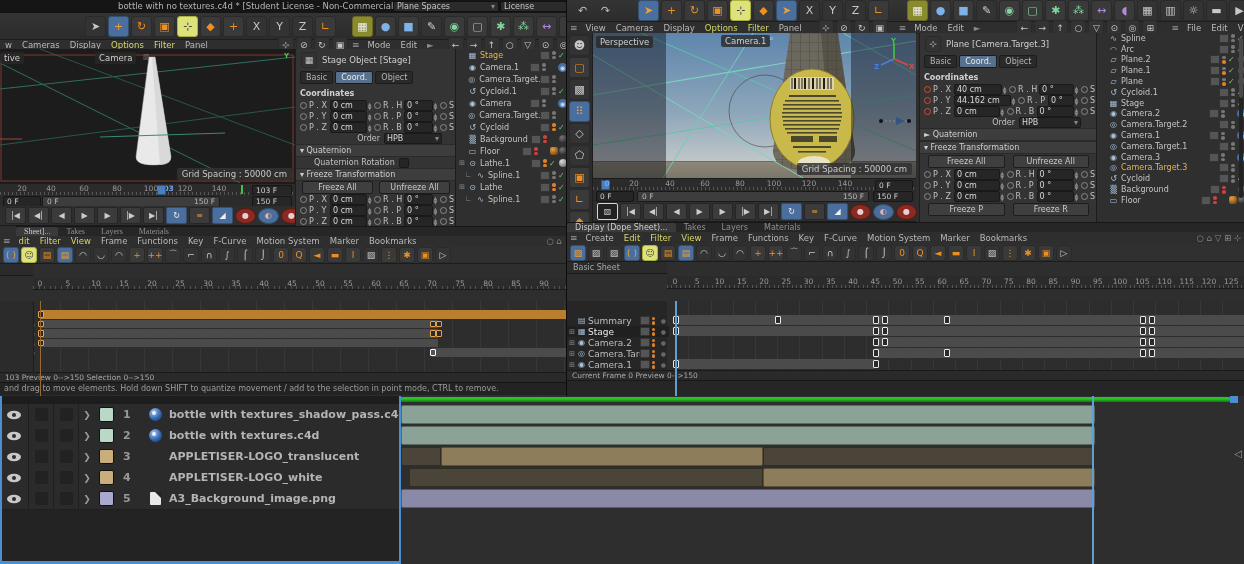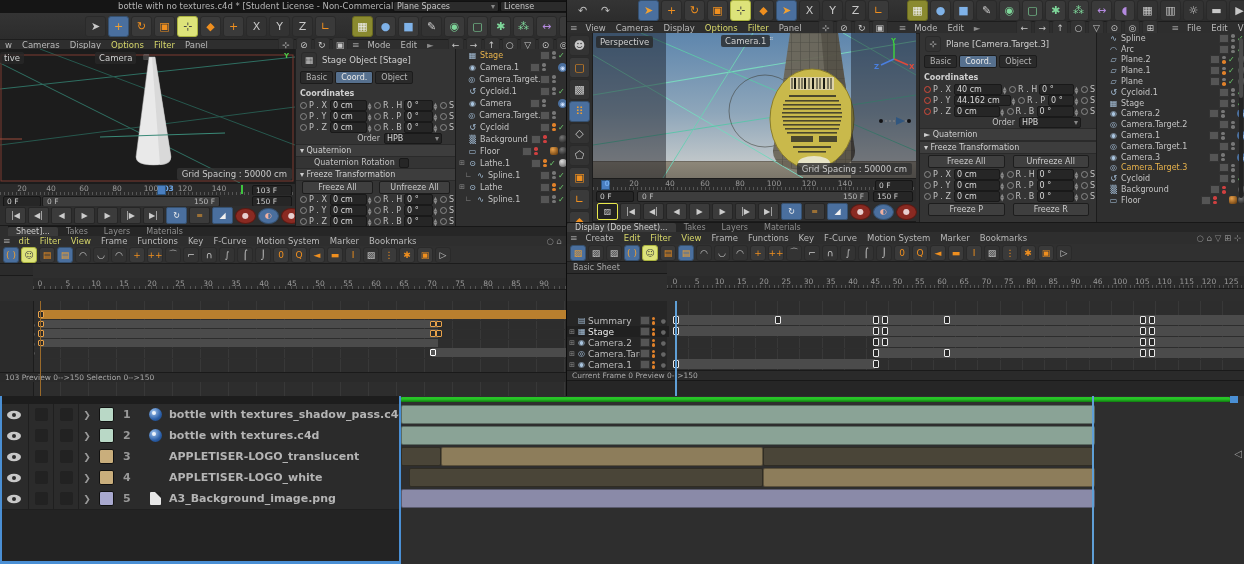--- a/index.html
+++ b/index.html
@@ -499,21 +499,21 @@
           <span class="om-name">Spline.1</span>
           <span class="om-pencil"></span>
           <span class="om-dots">
             <i style="background: rgb(119, 119, 119);"></i>
             <i style="background: rgb(119, 119, 119);"></i>
           </span>
           <span class="om-chk">✓</span>
         </div>
       </div>
 
-    <div class="abs dstabs" style="left:8px;top:226px;width:566px;height:10px;">
+    <div class="abs dstabs" style="left:16px;top:226px;width:566px;height:10px;font-family:Liberation Serif, serif;">
       <span class="dstab act">Sheet]...</span>
       <span style="display:flex;">
           <span class="dstab">Takes</span>
           <span class="dstab">Layers</span>
           <span class="dstab">Materials</span>
         </span>
     </div>
     <div class="abs menurow" style="left:0;top:236px;width:566px;height:10px;">
       <span class="hamb">≡</span>
       <span style="display:flex;">
@@ -635,20 +635,21 @@
           <span class="om-pencil"></span>
           <span class="om-dots">
             <i style="background: rgb(224, 129, 42);"></i>
             <i style="background: rgb(224, 129, 42);"></i>
           </span>
           <span style="color: rgb(102, 102, 102); font-size: 6px; margin-left: 2px;">●</span>
         </div>
         <div style="position: absolute; left: 0px; top: 0px; bottom: 0px; width: 33px; background: rgb(43, 43, 43); border-right: 1px solid rgb(28, 28, 28);"></div>
       </div>
     <div class="abs statusbar" style="left:0;top:372px;width:566px;height:10px;box-sizing:border-box;">103   Preview 0--&gt;150      Selection 0--&gt;150</div>
+    <div class="abs tipbar" style="left:0;top:382px;width:566px;height:13px;box-sizing:border-box;">and drag to move elements. Hold down SHIFT to quantize movement / add to the selection in point mode, CTRL to remove.</div>
   </div>
 
   <div class="win" id="rwin" style="left:566px;top:0;width:678px;height:396px;border-left:1px solid #0d0d0d;">
     <div class="abs toolbar" style="left:0;top:0;width:678px;height:22px;padding-left:4px;box-sizing:border-box;">
       <span style="display:flex;align-items:center;">
           <span class="ic flat">↶</span>
           <span class="ic flat">↷</span>
           <span class="gap" style="width: 20px;"></span>
           <span class="ic actb">➤</span>
           <span class="ic or">+</span>
@@ -1213,21 +1214,21 @@
         <span class="tick" style="left: 208.25px; top: 1px;">45</span>
         <span class="tick" style="left: 230.5px; top: 1px;">50</span>
         <span class="tick" style="left: 252.75px; top: 1px;">55</span>
         <span class="tick" style="left: 275px; top: 1px;">60</span>
         <span class="tick" style="left: 297.25px; top: 1px;">65</span>
         <span class="tick" style="left: 319.5px; top: 1px;">70</span>
         <span class="tick" style="left: 341.75px; top: 1px;">75</span>
         <span class="tick" style="left: 364px; top: 1px;">80</span>
         <span class="tick" style="left: 386.25px; top: 1px;">85</span>
         <span class="tick" style="left: 408.5px; top: 1px;">90</span>
-        <span class="tick" style="left: 430.75px; top: 1px;">46</span>
+        <span class="tick" style="left: 430.75px; top: 1px;">95</span>
         <span class="tick" style="left: 453px; top: 1px;">100</span>
         <span class="tick" style="left: 475.25px; top: 1px;">105</span>
         <span class="tick" style="left: 497.5px; top: 1px;">110</span>
         <span class="tick" style="left: 519.75px; top: 1px;">115</span>
         <span class="tick" style="left: 542px; top: 1px;">120</span>
         <span class="tick" style="left: 564.25px; top: 1px;">125</span>
         <div style="position: absolute; left: 0px; right: 0px; bottom: 0px; height: 3px; background: repeating-linear-gradient(90deg, rgb(85, 85, 85) 0px, rgb(85, 85, 85) 1px, transparent 1px, transparent 4.45px);"></div>
       </div>
     <div class="abs" style="left:0;top:262px;width:100px;height:12px;background:#2b2b2b;border-bottom:1px solid #1a1a1a;color:#a8a8a8;font-size:8px;line-height:12px;padding-left:6px;box-sizing:border-box;">Basic Sheet</div>
     <div class="abs dsgrid" style="left:0;top:274px;width:678px;height:96px;">

